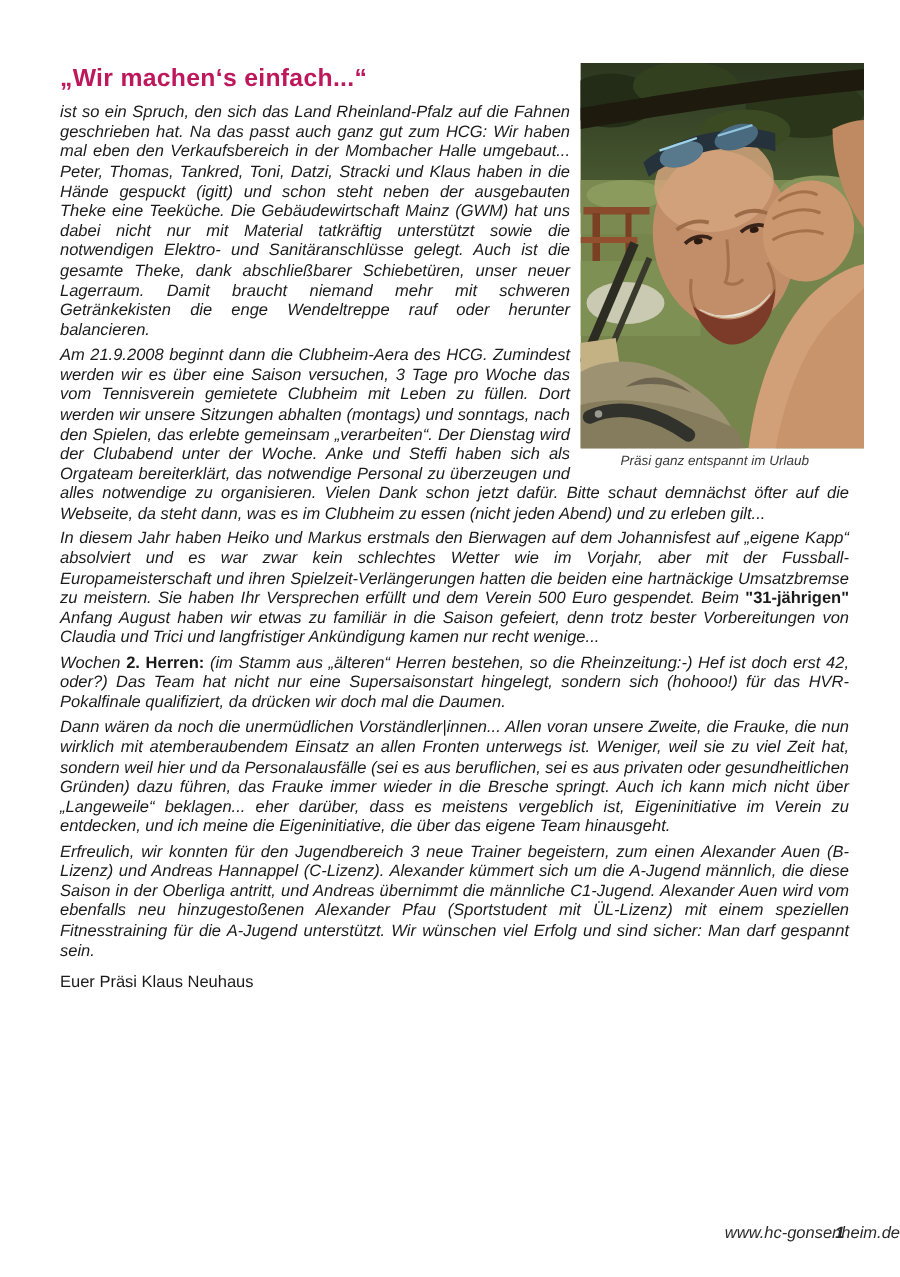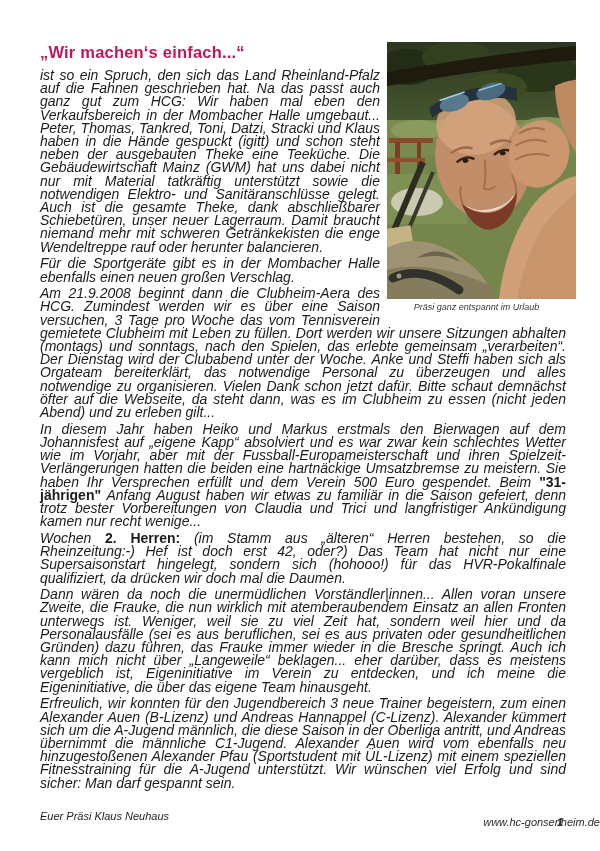--- a/index.html
+++ b/index.html
@@ -41,34 +41,33 @@
   }
   h1 {
     font-size: 16.5px;
     font-weight: bold;
     letter-spacing: 0.2px;
     color: #be185d;
     margin: 0 0 7px 0;
     line-height: 20px;
   }
   p.body-par {
-    font-size: 14px;
+    font-size: 11px;
     line-height: 13.2px;
     font-style: italic;
     text-align: justify;
     margin: 0 0 3.5px 0;
   }
   p.body-par .seg-bold {
     font-style: normal;
     font-weight: bold;
   }
   .signature {
     font-size: 11px;
-    font-style: italic;
-    margin-top: 20px;
+    margin-top: 8px;
     clear: left;
   }
   .footer {
     position: absolute;
     left: 0;
     right: 0;
     top: 816px;
     height: 16px;
     font-size: 11px;
     font-style: italic;
@@ -166,21 +165,20 @@
           <path d="M130,257 C136,224 148,192 166,172 L189,150 L189,257 Z" fill="#c7946c"></path>
           <path d="M168,44 C176,40 184,38 189,38 L189,110 C178,96 168,70 168,44 Z" fill="#bf8a62"></path>
         </svg>
       </div>
       <figcaption>Präsi ganz entspannt im Urlaub</figcaption>
     </figure>
 
     <h1>„Wir machen‘s einfach...“</h1>
 
     <p class="body-par"><span>ist so ein Spruch, den sich das Land Rheinland-Pfalz auf die Fahnen geschrieben hat. Na das passt auch ganz gut zum HCG: Wir haben mal eben den Verkaufsbereich in der Mombacher Halle umgebaut... Peter, Thomas, Tankred, Toni, Datzi, Stracki und Klaus haben in die Hände gespuckt (igitt) und schon steht neben der ausgebauten Theke eine Teeküche. Die Gebäudewirtschaft Mainz (GWM) hat uns dabei nicht nur mit Material tatkräftig unterstützt sowie die notwendigen Elektro- und Sanitäranschlüsse gelegt. Auch ist die gesamte Theke, dank abschließbarer Schiebetüren, unser neuer Lagerraum. Damit braucht niemand mehr mit schweren Getränkekisten die enge Wendeltreppe rauf oder herunter balancieren.</span></p>
-    <p class="body-par"><span>Für die Sportgeräte gibt es in der Mombacher Halle ebenfalls einen neuen großen Verschlag.</span></p>
     <p class="body-par"><span>Am 21.9.2008 beginnt dann die Clubheim-Aera des HCG. Zumindest werden wir es über eine Saison versuchen, 3 Tage pro Woche das vom Tennisverein gemietete Clubheim mit Leben zu füllen. Dort werden wir unsere Sitzungen abhalten (montags) und sonntags, nach den Spielen, das erlebte gemeinsam „verarbeiten“. Der Dienstag wird der Clubabend unter der Woche. Anke und Steffi haben sich als Orgateam bereiterklärt, das notwendige Personal zu überzeugen und alles notwendige zu organisieren. Vielen Dank schon jetzt dafür. Bitte schaut demnächst öfter auf die Webseite, da steht dann, was es im Clubheim zu essen (nicht jeden Abend) und zu erleben gilt...</span></p>
     <p class="body-par"><span>In diesem Jahr haben Heiko und Markus erstmals den Bierwagen auf dem Johannisfest auf „eigene Kapp“ absolviert und es war zwar kein schlechtes Wetter wie im Vorjahr, aber mit der Fussball-Europameisterschaft und ihren Spielzeit-Verlängerungen hatten die beiden eine hartnäckige Umsatzbremse zu meistern. Sie haben Ihr Versprechen erfüllt und dem Verein 500 Euro gespendet. Beim </span><span class="seg-bold">"31-jährigen"</span><span> Anfang August haben wir etwas zu familiär in die Saison gefeiert, denn trotz bester Vorbereitungen von Claudia und Trici und langfristiger Ankündigung kamen nur recht wenige...</span></p>
     <p class="body-par"><span>Wochen </span><span class="seg-bold">2. Herren:</span><span> (im Stamm aus „älteren“ Herren bestehen, so die Rheinzeitung:-) Hef ist doch erst 42, oder?) Das Team hat nicht nur eine Supersaisonstart hingelegt, sondern sich (hohooo!) für das HVR-Pokalfinale qualifiziert, da drücken wir doch mal die Daumen.</span></p>
     <p class="body-par"><span>Dann wären da noch die unermüdlichen Vorständler|innen... Allen voran unsere Zweite, die Frauke, die nun wirklich mit atemberaubendem Einsatz an allen Fronten unterwegs ist. Weniger, weil sie zu viel Zeit hat, sondern weil hier und da Personalausfälle (sei es aus beruflichen, sei es aus privaten oder gesundheitlichen Gründen) dazu führen, das Frauke immer wieder in die Bresche springt. Auch ich kann mich nicht über „Langeweile“ beklagen... eher darüber, dass es meistens vergeblich ist, Eigeninitiative im Verein zu entdecken, und ich meine die Eigeninitiative, die über das eigene Team hinausgeht.</span></p>
     <p class="body-par"><span>Erfreulich, wir konnten für den Jugendbereich 3 neue Trainer begeistern, zum einen Alexander Auen (B-Lizenz) und Andreas Hannappel (C-Lizenz). Alexander kümmert sich um die A-Jugend männlich, die diese Saison in der Oberliga antritt, und Andreas übernimmt die männliche C1-Jugend. Alexander Auen wird vom ebenfalls neu hinzugestoßenen Alexander Pfau (Sportstudent mit ÜL-Lizenz) mit einem speziellen Fitnesstraining für die A-Jugend unterstützt. Wir wünschen viel Erfolg und sind sicher: Man darf gespannt sein.</span></p>
 
     <p class="signature">Euer Präsi Klaus Neuhaus</p>
   </div>
 
   <div class="footer">

